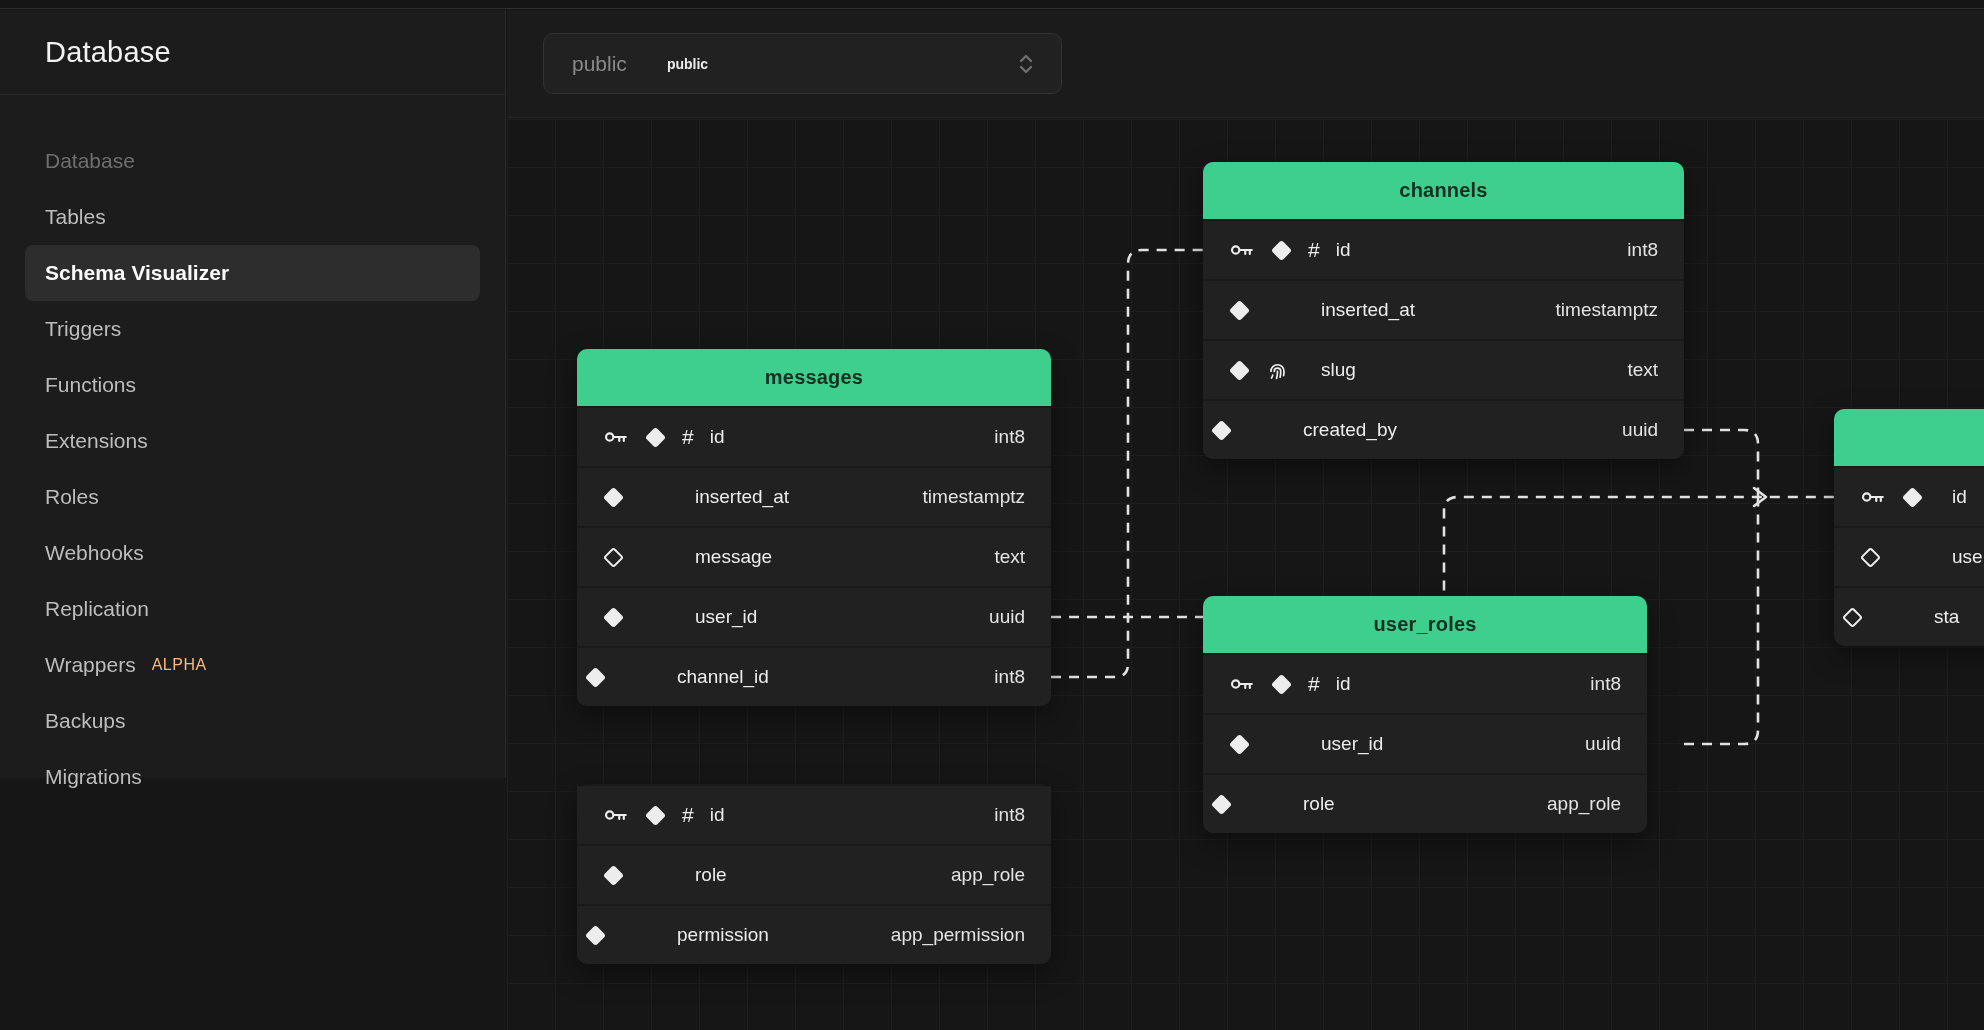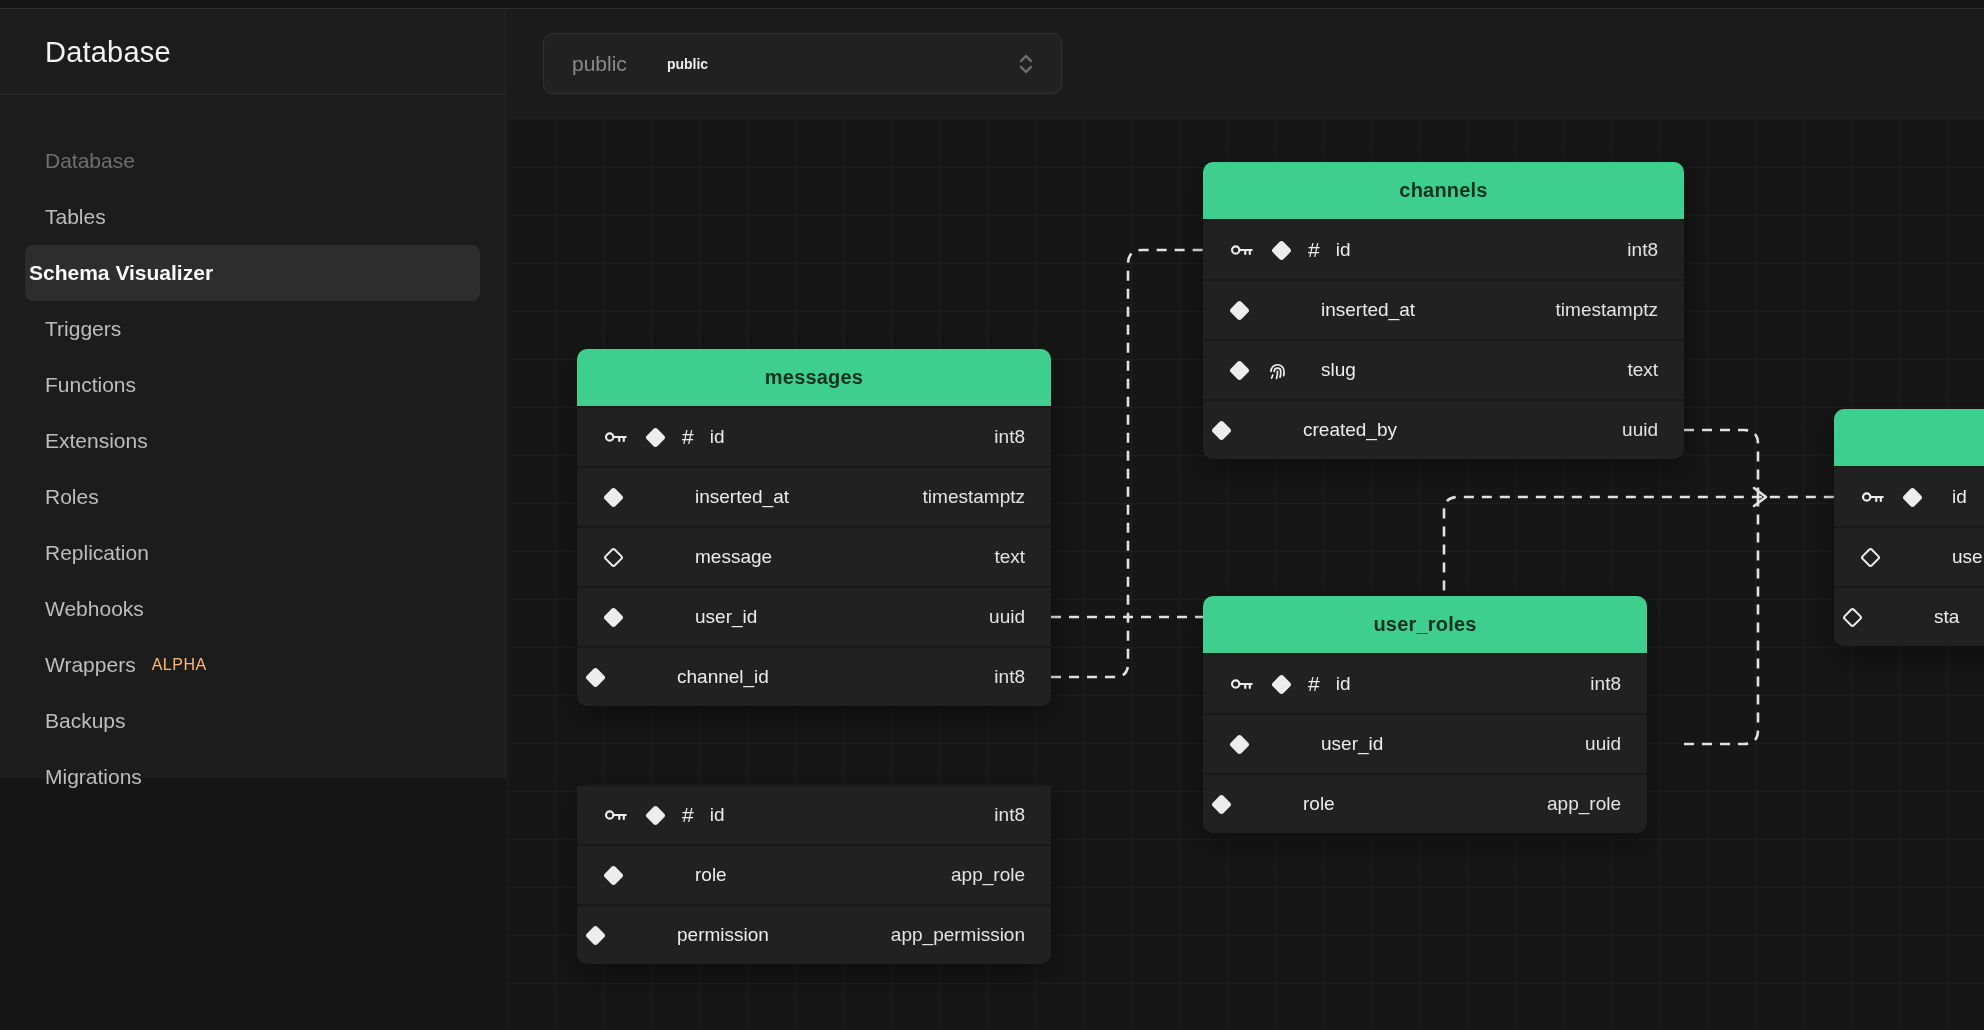--- a/index.html
+++ b/index.html
@@ -9,21 +9,21 @@
   
   .top-strip{position:absolute;left:0;top:0;width:1984px;height:9px;background:#151515;border-bottom:1px solid #2e2e2e;}
 
   
   .sidebar{position:absolute;left:0;top:10px;width:506px;height:768px;background:#1c1c1c;border-right:1px solid #282828;}
   .sidebar-header{height:85px;border-bottom:1px solid #282828;display:flex;align-items:center;padding-left:45px;}
   .sidebar-title{font-size:29px;font-weight:400;color:#f2f2f2;letter-spacing:.2px;}
   .sidebar-nav{padding-top:38px;display:flex;flex-direction:column;}
   .nav-item{height:56px;display:flex;align-items:center;padding-left:45px;font-size:21px;color:#bdbdbd;cursor:pointer;}
   .nav-item.section{color:#6f6f6f;cursor:default;}
-  .nav-item.active{margin:0 25px;padding-left:4px;background:#2d2d2d;border-radius:8px;color:#fafafa;font-weight:700;}
+  .nav-item.active{margin:0 25px;padding-left:20px;background:#2d2d2d;border-radius:8px;color:#fafafa;font-weight:700;}
   .nav-badge{margin-left:16px;font-size:16px;letter-spacing:.5px;color:#fdba74;}
 
   
   .topbar{position:absolute;left:507px;top:10px;width:1477px;height:108px;background:#1b1b1b;border-bottom:1px solid #262626;display:flex;align-items:center;}
   .schema-select{margin-left:36px;width:519px;height:61px;background:#212121;border:1px solid #323232;border-radius:10px;display:flex;align-items:center;padding:0 24px 0 28px;cursor:pointer;}
   .schema-label{font-size:21px;color:#8a8a8a;}
   .schema-value{font-size:14px;color:#ececec;font-weight:600;margin-left:40px;}
   .schema-chevron{margin-left:auto;opacity:.75;}
 
   
@@ -75,24 +75,24 @@
         <div class="nav-item">
           <span>Functions</span>
         </div>
         <div class="nav-item">
           <span>Extensions</span>
         </div>
         <div class="nav-item">
           <span>Roles</span>
         </div>
         <div class="nav-item">
+          <span>Webhooks</span>
+        </div>
+        <div class="nav-item">
           <span>Replication</span>
-        </div>
-        <div class="nav-item">
-          <span>Webhooks</span>
         </div>
         <div class="nav-item">
           <span>Wrappers</span>
           <span class="nav-badge">ALPHA</span>
         </div>
         <div class="nav-item">
           <span>Backups</span>
         </div>
         <div class="nav-item">
           <span>Migrations</span>

